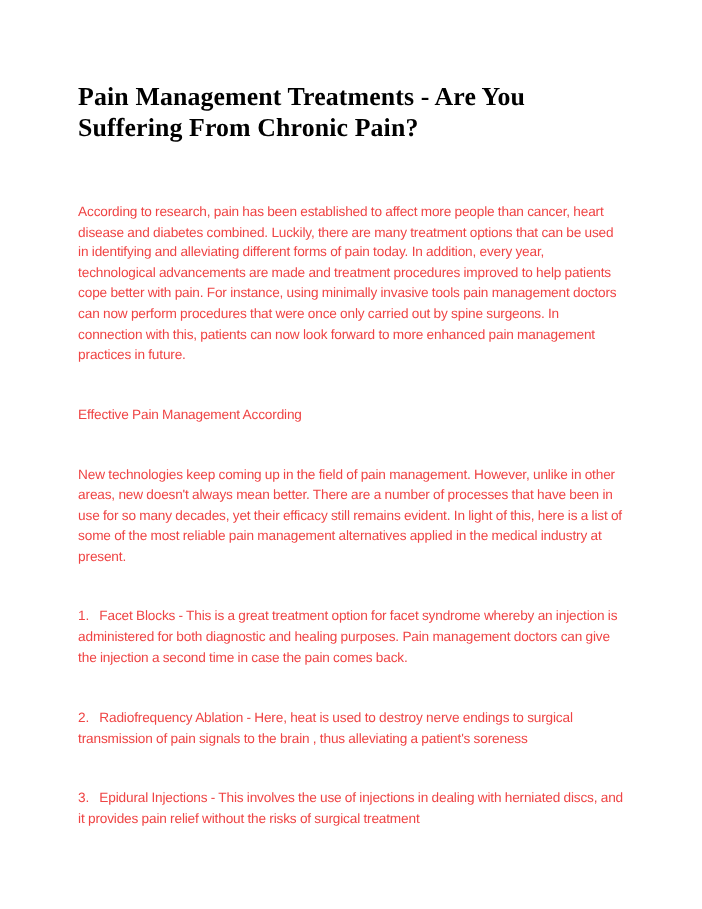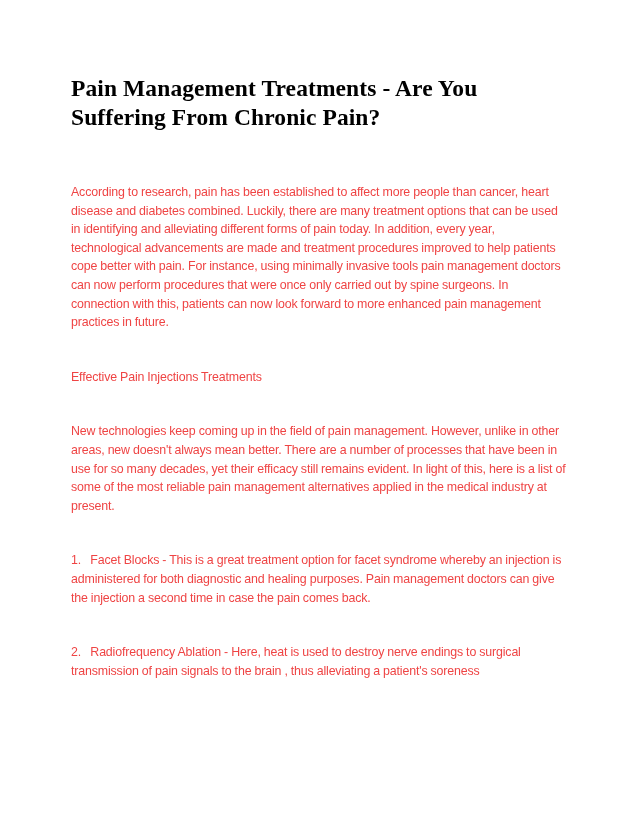--- a/index.html
+++ b/index.html
@@ -59,31 +59,32 @@
   <div class="doc-body">
 
     <h1 class="doc-title">Pain Management Treatments - Are You Suffering From Chronic Pain?</h1>
 
     <div class="gap-title-to-body"></div>
 
     <p class="body-block">According to research, pain has been established to affect more people than cancer, heart disease and diabetes combined. Luckily, there are many treatment options that can be used in identifying and alleviating different forms of pain today. In addition, every year, technological advancements are made and treatment procedures improved to help patients cope better with pain. For instance, using minimally invasive tools pain management doctors can now perform procedures that were once only carried out by spine surgeons. In connection with this, patients can now look forward to more enhanced pain management practices in future.</p>
 
     <div class="gap-para"></div>
 
-    <p class="body-block">Effective Pain Injections Treatments</p>
+    <p class="body-block">Effective Pain Management According</p>
 
     <div class="gap-para"></div>
 
     <p class="body-block">New technologies keep coming up in the field of pain management. However, unlike in other areas, new doesn't always mean better. There are a number of processes that have been in use for so many decades, yet their efficacy still remains evident. In light of this, here is a list of some of the most reliable pain management alternatives applied in the medical industry at present.</p>
 
     <div class="gap-para"></div>
 
     <p class="body-block list-item"><span class="num">1.</span><span class="num">   </span><span>Facet Blocks - This is a great treatment option for facet syndrome whereby an injection is administered for both diagnostic and healing purposes. Pain management doctors can give the injection a second time in case the pain comes back.</span></p>
 
     <div class="gap-para"></div>
 
     <p class="body-block list-item"><span class="num">2.</span><span class="num">   </span><span>Radiofrequency Ablation - Here, heat is used to destroy nerve endings to surgical transmission of pain signals to the brain , thus alleviating a patient's soreness</span></p>
 
     <div class="gap-para"></div>
 
+    <p class="body-block list-item"><span class="num">3.</span><span class="num">   </span><span>Epidural Injections - This involves the use of injections in dealing with herniated discs, and it provides pain relief without the risks of surgical treatment</span></p>
 
   </div>
 </div>
 
 </body></html>

